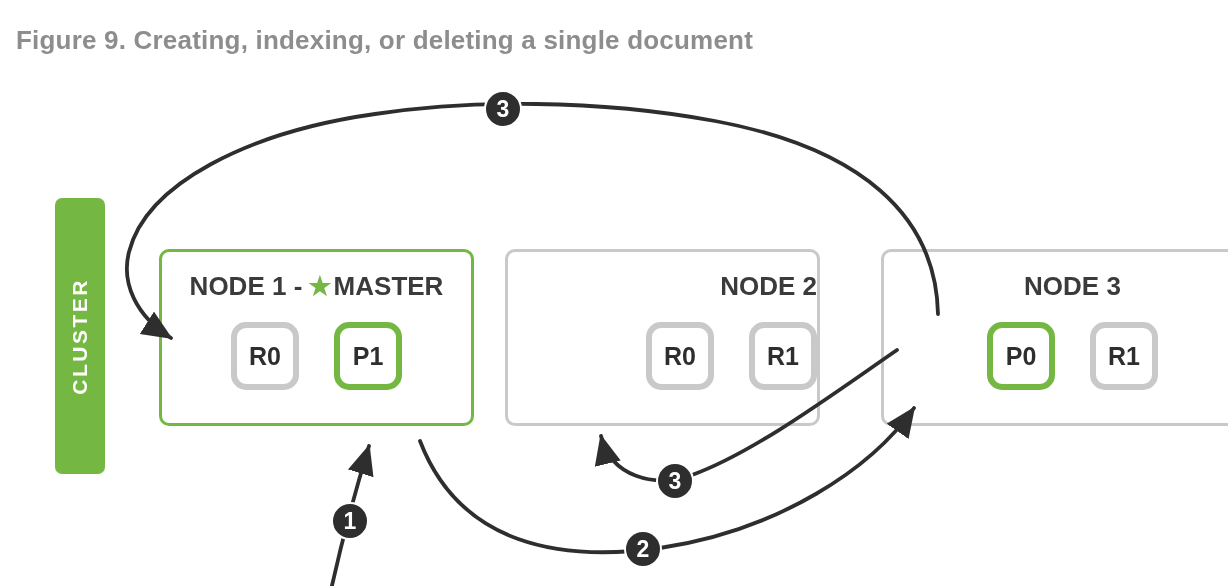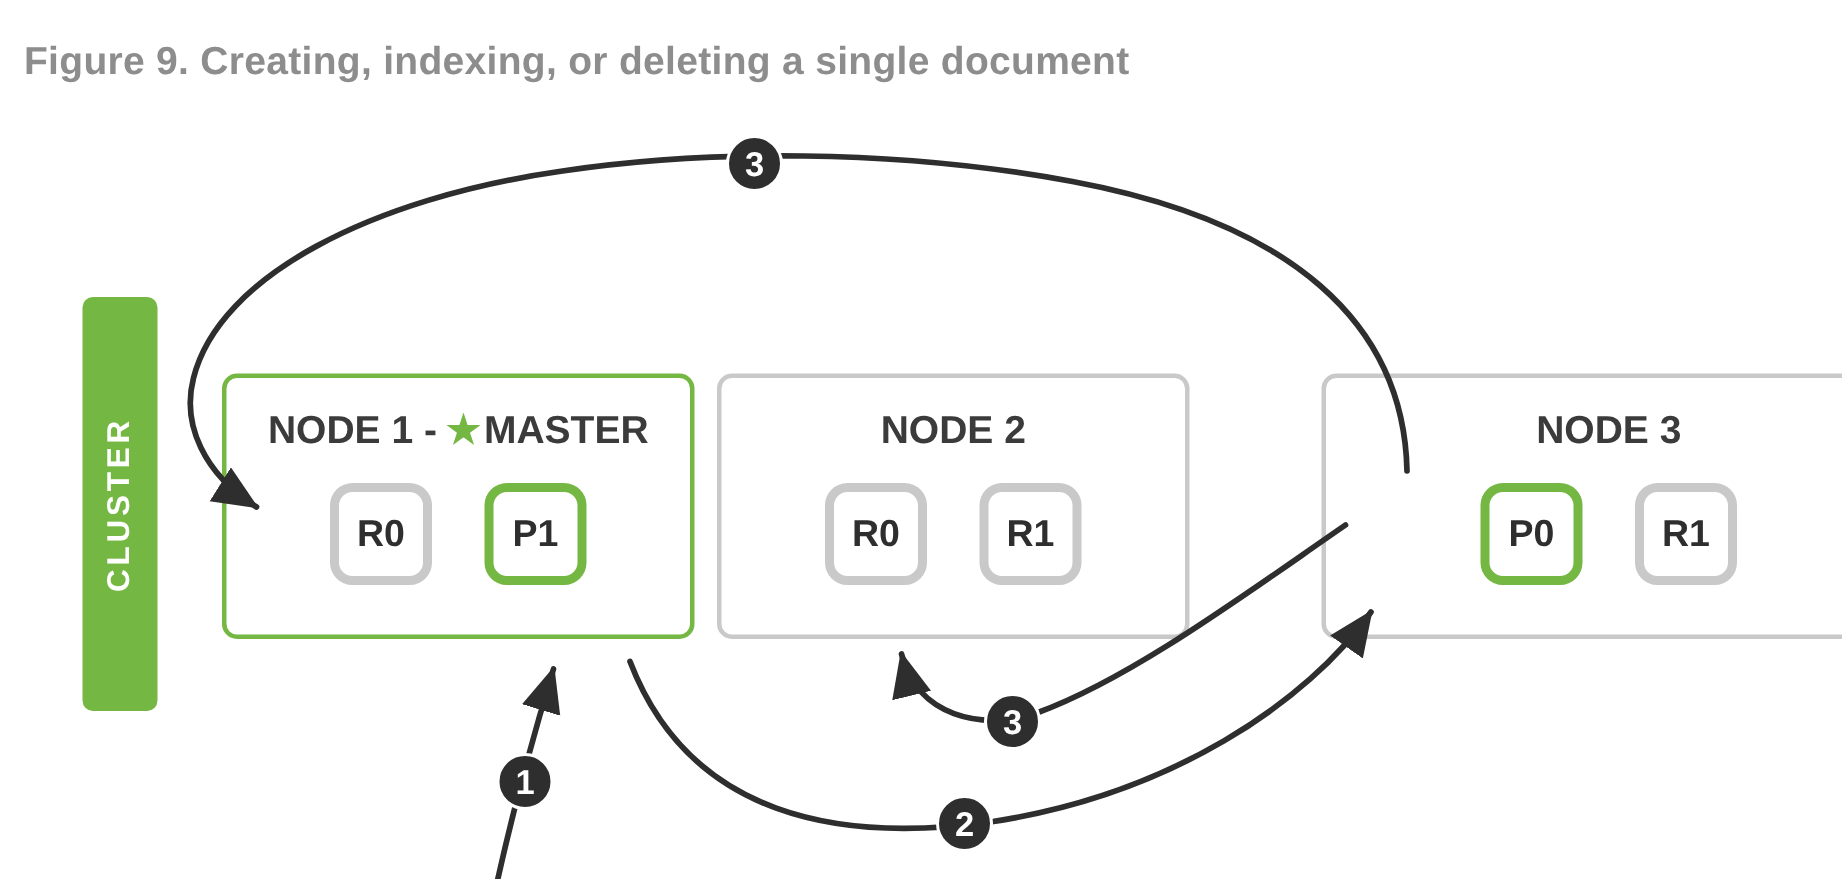--- a/index.html
+++ b/index.html
@@ -51,22 +51,22 @@
     top: 249px;
     height: 177px;
     background: #ffffff;
     border: 3px solid #c9c9c9;
     border-radius: 10px;
     display: flex;
     flex-direction: column;
     align-items: center;
   }
   .node.master { border-color: #74b843; }
-  .node-1 { left: 148px; width: 315px; text-align: right; }
-  .node-2 { left: 478px; width: 315px; }
+  .node-1 { left: 159px; width: 315px; text-align: right; }
+  .node-2 { left: 505px; width: 315px; align-items: flex-end; }
   .node-3 { left: 881px; width: 383px; }
 
   .node-title {
     margin-top: 21px;
     height: 26px;
     line-height: 26px;
     font-size: 26px;
     font-weight: bold;
     color: #3b3b3b;
     white-space: nowrap;

